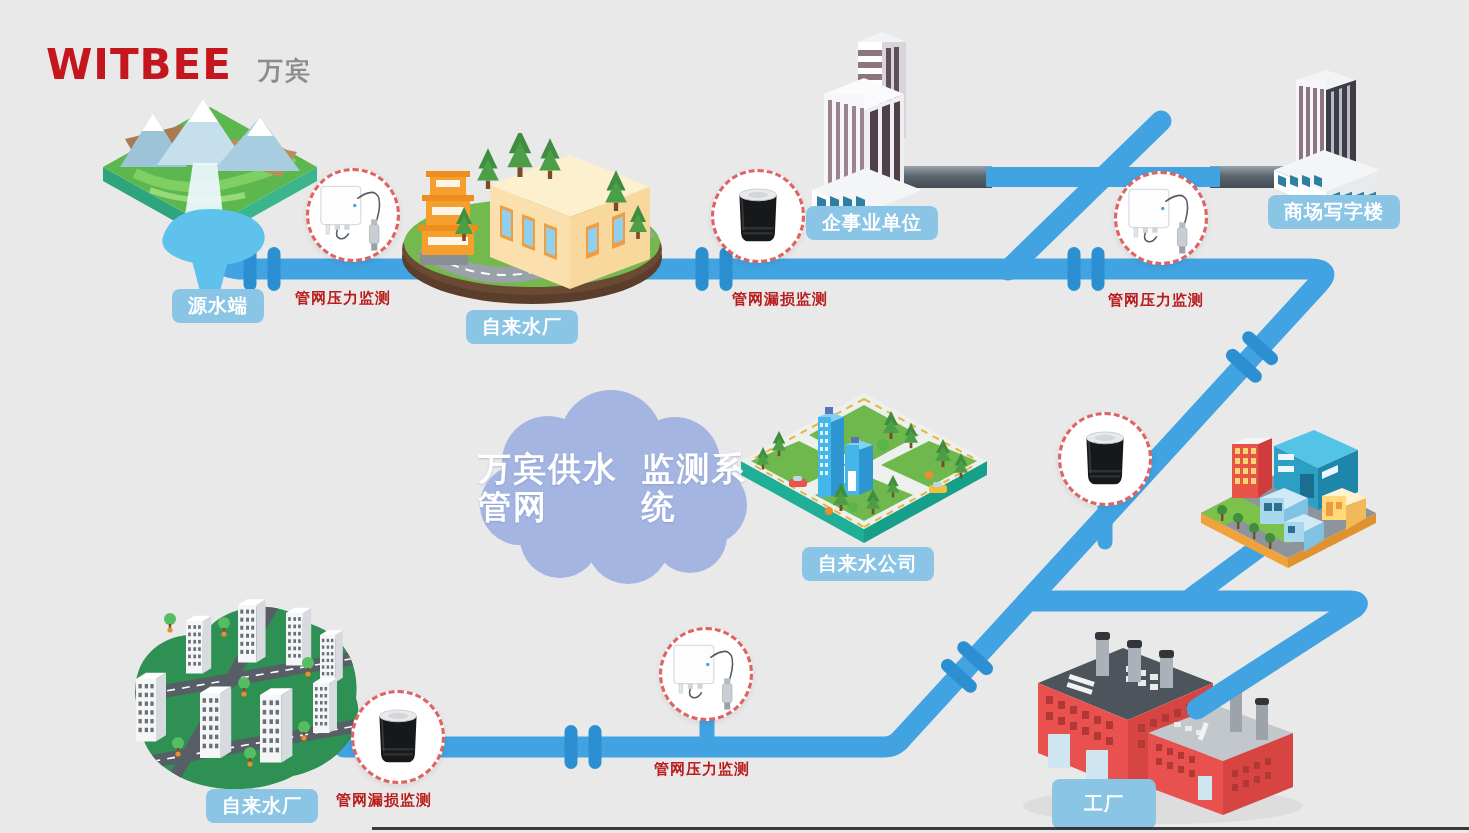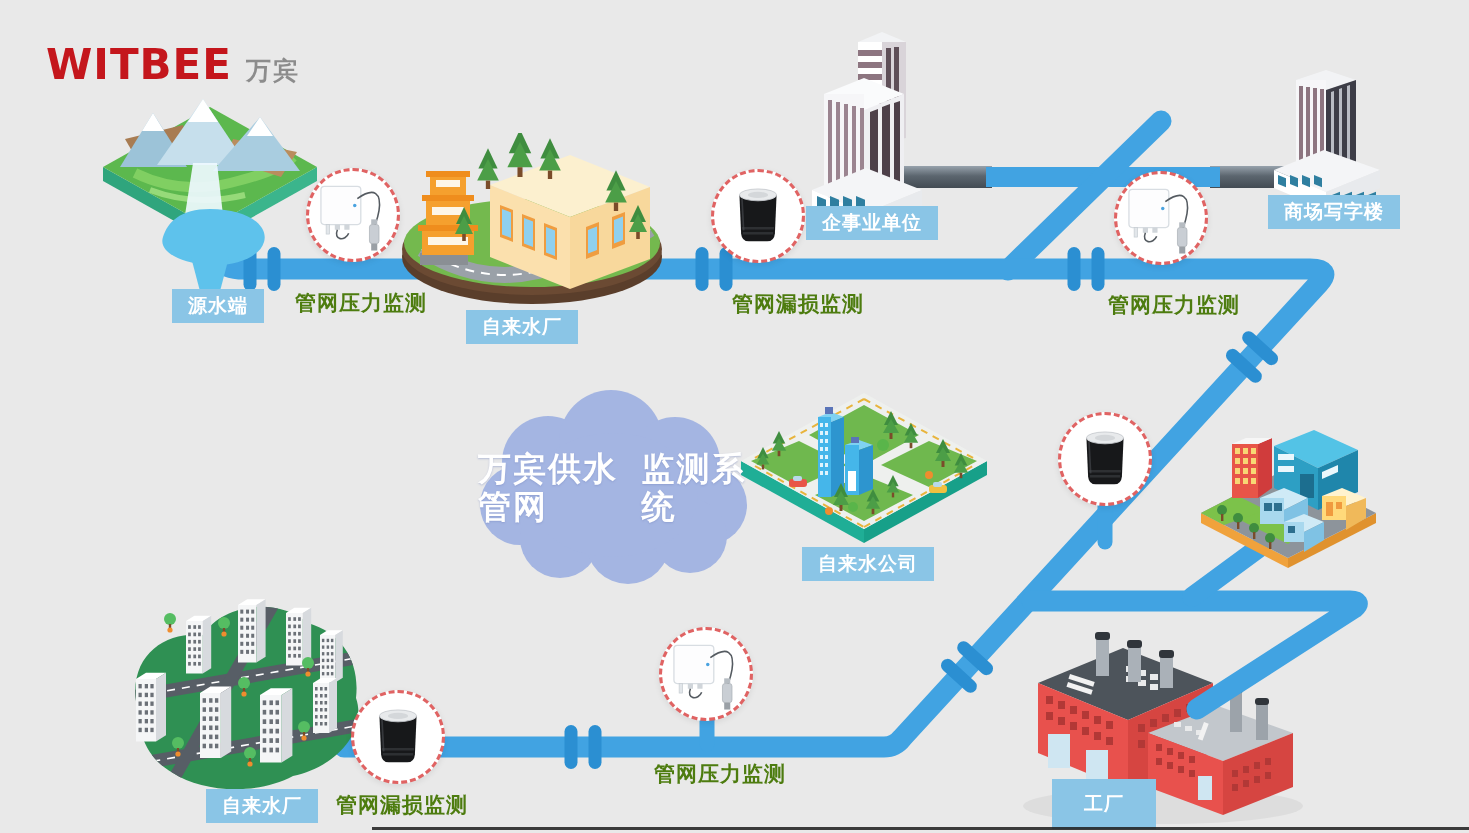--- a/index.html
+++ b/index.html
@@ -1,36 +1,36 @@
 <!DOCTYPE html>
 <html><head>
 <meta charset="utf-8">
 <style>
   html,body{margin:0;padding:0;background:#dcdcdc;}
   #stage{position:relative;width:1469px;height:833px;background:#e9e9e9;overflow:hidden;
          font-family:"DejaVu Sans","Liberation Sans",sans-serif;}
   .abs{position:absolute;}
   
-  #logo{left:46px;top:40px;display:flex;align-items:baseline;gap:14px;}
+  #logo{left:46px;top:40px;display:flex;align-items:baseline;gap:26px;}
   #logo .brand{font-size:42px;font-weight:900;color:#c4161c;letter-spacing:1px;}
   #logo .brand-cn{font-size:25px;font-weight:700;color:#8c8c8c;letter-spacing:2px;}
   
   .z1{z-index:1}.z2{z-index:2}.z3{z-index:3}.z4{z-index:4}.z5{z-index:5}.z6{z-index:6}
   
   .devcircle{width:94px;height:94px;border-radius:50%;background:#ffffff;
              border:3px dashed #e06363;box-sizing:border-box;
              display:flex;align-items:center;justify-content:center;
              box-shadow:0 2px 6px rgba(0,0,0,.08);}
   
   .chip{background:#8ac5e6;color:#ffffff;font-weight:700;font-size:19px;
-        padding:4px 16px;border-radius:0;white-space:nowrap;letter-spacing:1px;
+        padding:4px 16px;border-radius:8px;white-space:nowrap;letter-spacing:1px;
         text-align:center;}
   .chip.wide{padding:12px 32px;font-family:Liberation Mono, monospace;}
   
-  .mon{color:#4d7c0f;font-weight:700;font-size:21px;white-space:nowrap;letter-spacing:1px;font-family:Liberation Mono, monospace;}
+  .mon{color:#b91c1c;font-weight:700;font-size:15px;white-space:nowrap;letter-spacing:1px;font-family:Liberation Mono, monospace;}
   
   #cloud-text{left:478px;top:390px;width:270px;height:195px;display:flex;flex-direction:row;
               align-items:center;justify-content:center;gap:4px;}
   #cloud-text .l1,#cloud-text .l2{color:#fff;font-weight:700;font-size:33px;letter-spacing:2px;
               text-shadow:0 1px 2px rgba(120,135,190,.45);line-height:1.15;}
   #bottom-line{left:372px;top:827px;width:1097px;height:3px;background:#1c1c1c;opacity:.85;}
 </style>
 </head>
 <body>
 

